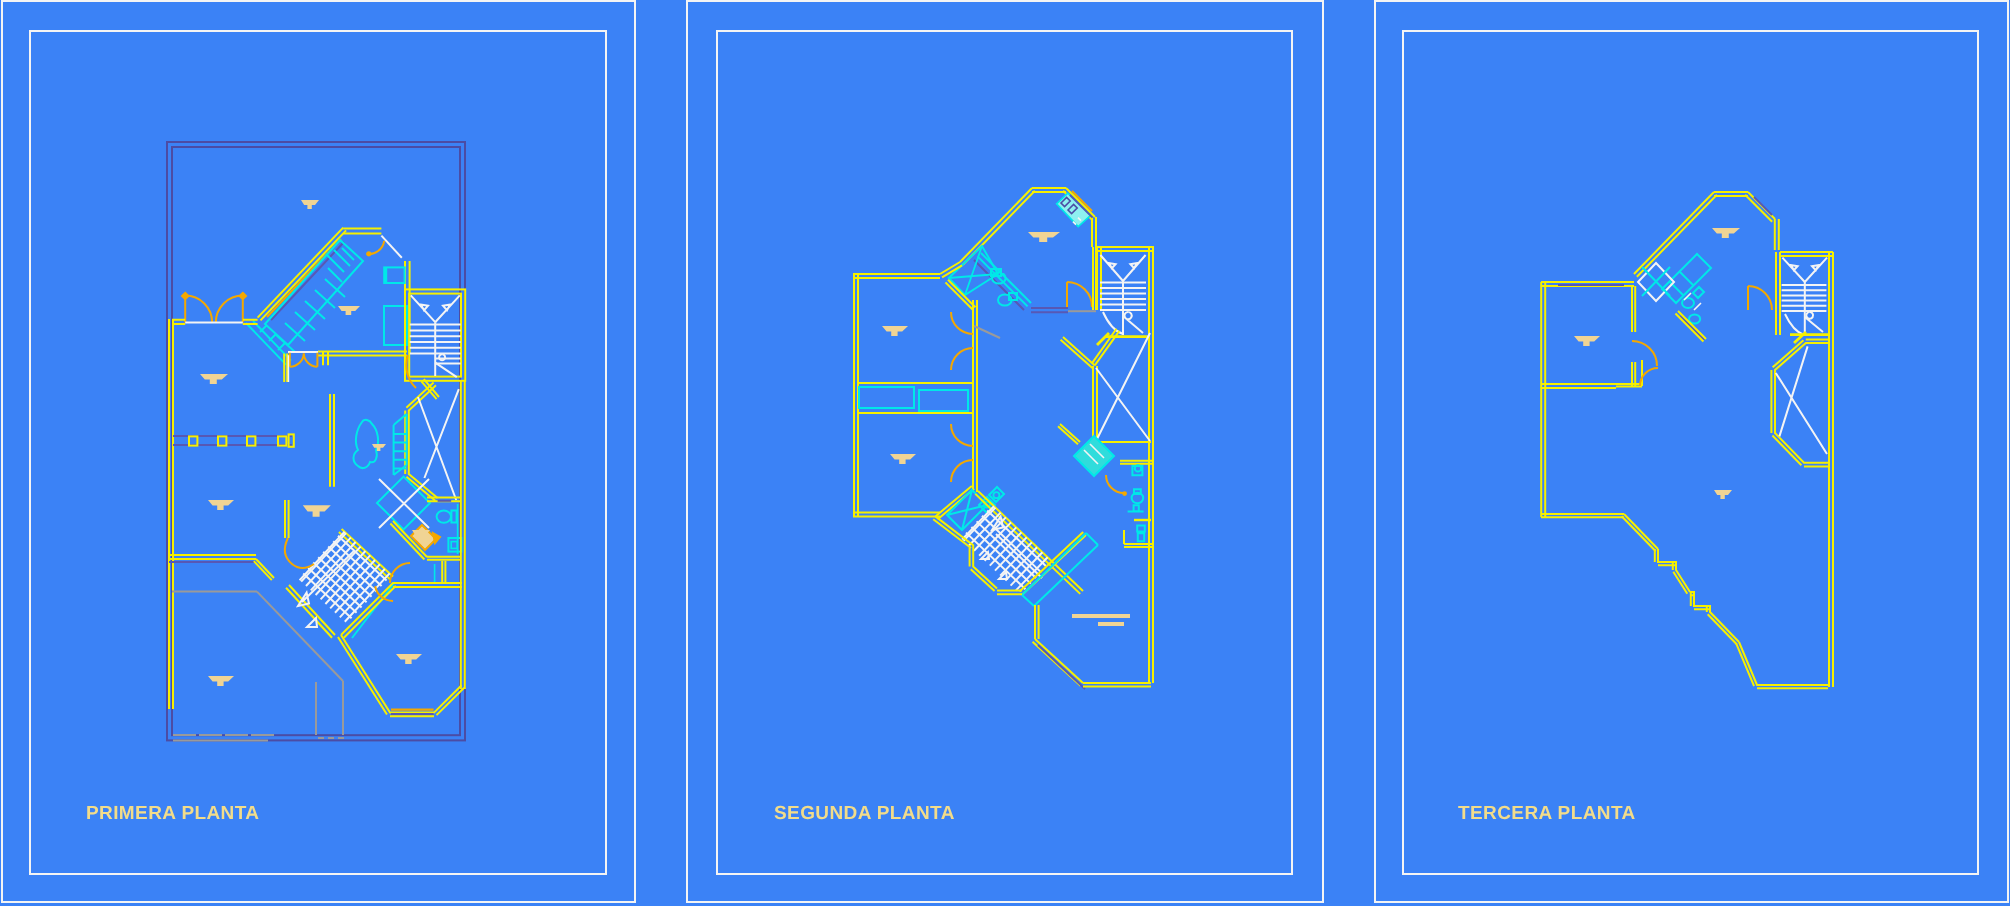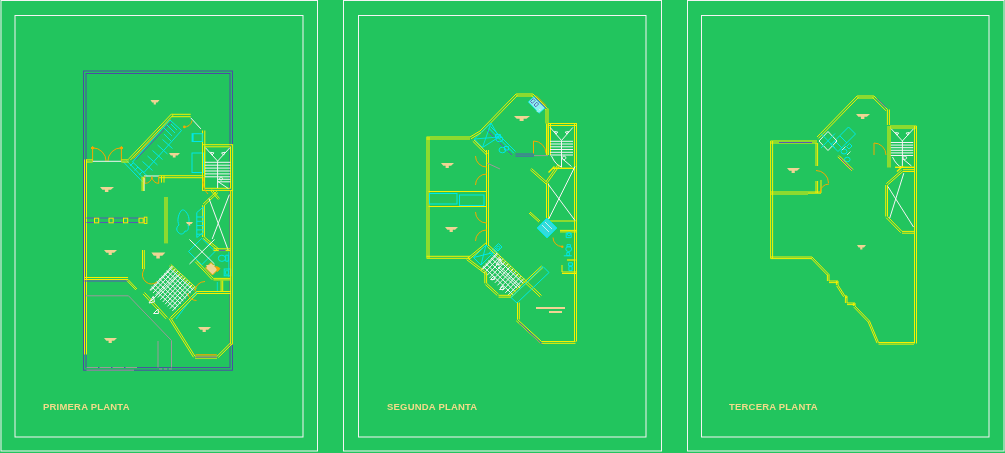--- a/index.html
+++ b/index.html
@@ -1,17 +1,17 @@
 <!DOCTYPE html>
 <html><head>
 <meta charset="utf-8">
 <title>Plantas</title>
 <style>
 html,body{margin:0;padding:0;background:#000;}
-#page{position:relative;width:1005px;height:453px;background:#22c55e;overflow:hidden;}
+#page{position:relative;width:1005px;height:453px;background:#3b82f6;overflow:hidden;}
 svg{position:absolute;left:0;top:0;}
 </style>
 </head>
 <body>
 <div id="page">
 <svg width="1005" height="453" viewBox="0 0 1005 453">
 
 <rect x="1" y="0.5" width="316.5" height="450.5" stroke="#f4f4f4" stroke-width="1" fill="none"></rect>
 
 <rect x="15" y="15.5" width="288" height="421.5" stroke="#f4f4f4" stroke-width="1" fill="none"></rect>

